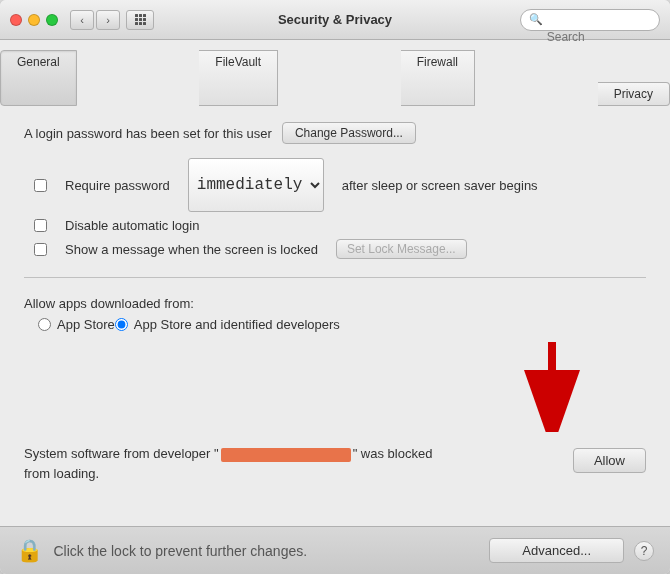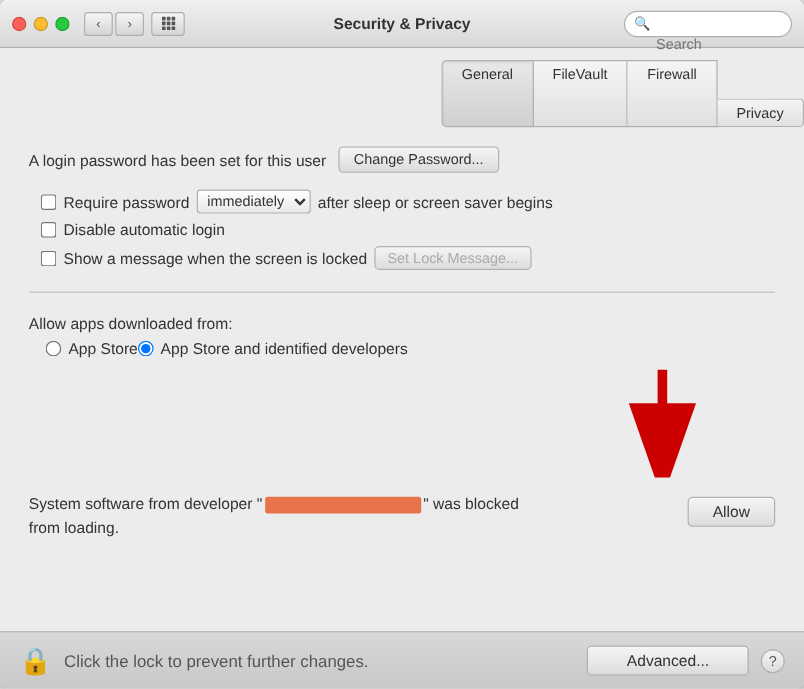--- a/index.html
+++ b/index.html
@@ -120,21 +120,21 @@
       background: transparent;
       font-size: 12px;
       color: #999;
       width: 100%;
       margin-top: 34px;
     }
 
     
     .tab-bar {
       display: flex;
-      justify-content: flex-end;
+      justify-content: space-between;
       padding: 10px 0 0 0;
       gap: 0;
       flex-shrink: 0;
     }
 
     .tab {
       padding: 4px 16px;
       font-size: 12px;
       color: #333;
       border: 1px solid #b0b0b0;
@@ -191,40 +191,41 @@
     .checkbox-section {
       display: flex;
       flex-direction: column;
       gap: 6px;
       padding-left: 10px;
     }
 
     .checkbox-row {
       display: flex;
       align-items: center;
-      gap: 6px;
+      gap: 18px;
       font-size: 13px;
       color: #333;
     }
 
     .checkbox-row input[type="checkbox"] {
       width: 13px;
       height: 13px;
       margin: 0;
     }
 
     .dropdown-select {
-      padding: 1px 4px;
-      font-size: 12px;
+      padding: 16px 4px;
+      font-size: 16px;
       border: 1px solid #b0b0b0;
       border-radius: 3px;
       background: linear-gradient(180deg, #fff 0%, #e8e8e8 100%);
       color: #333;
       cursor: pointer;
       appearance: auto;
+      font-family: Liberation Mono, monospace;
     }
 
     .set-lock-btn {
       padding: 2px 10px;
       font-size: 12px;
       background: linear-gradient(180deg, #f5f5f5 0%, #dcdcdc 100%);
       border: 1px solid #b0b0b0;
       border-radius: 4px;
       cursor: pointer;
       color: #aaa;

